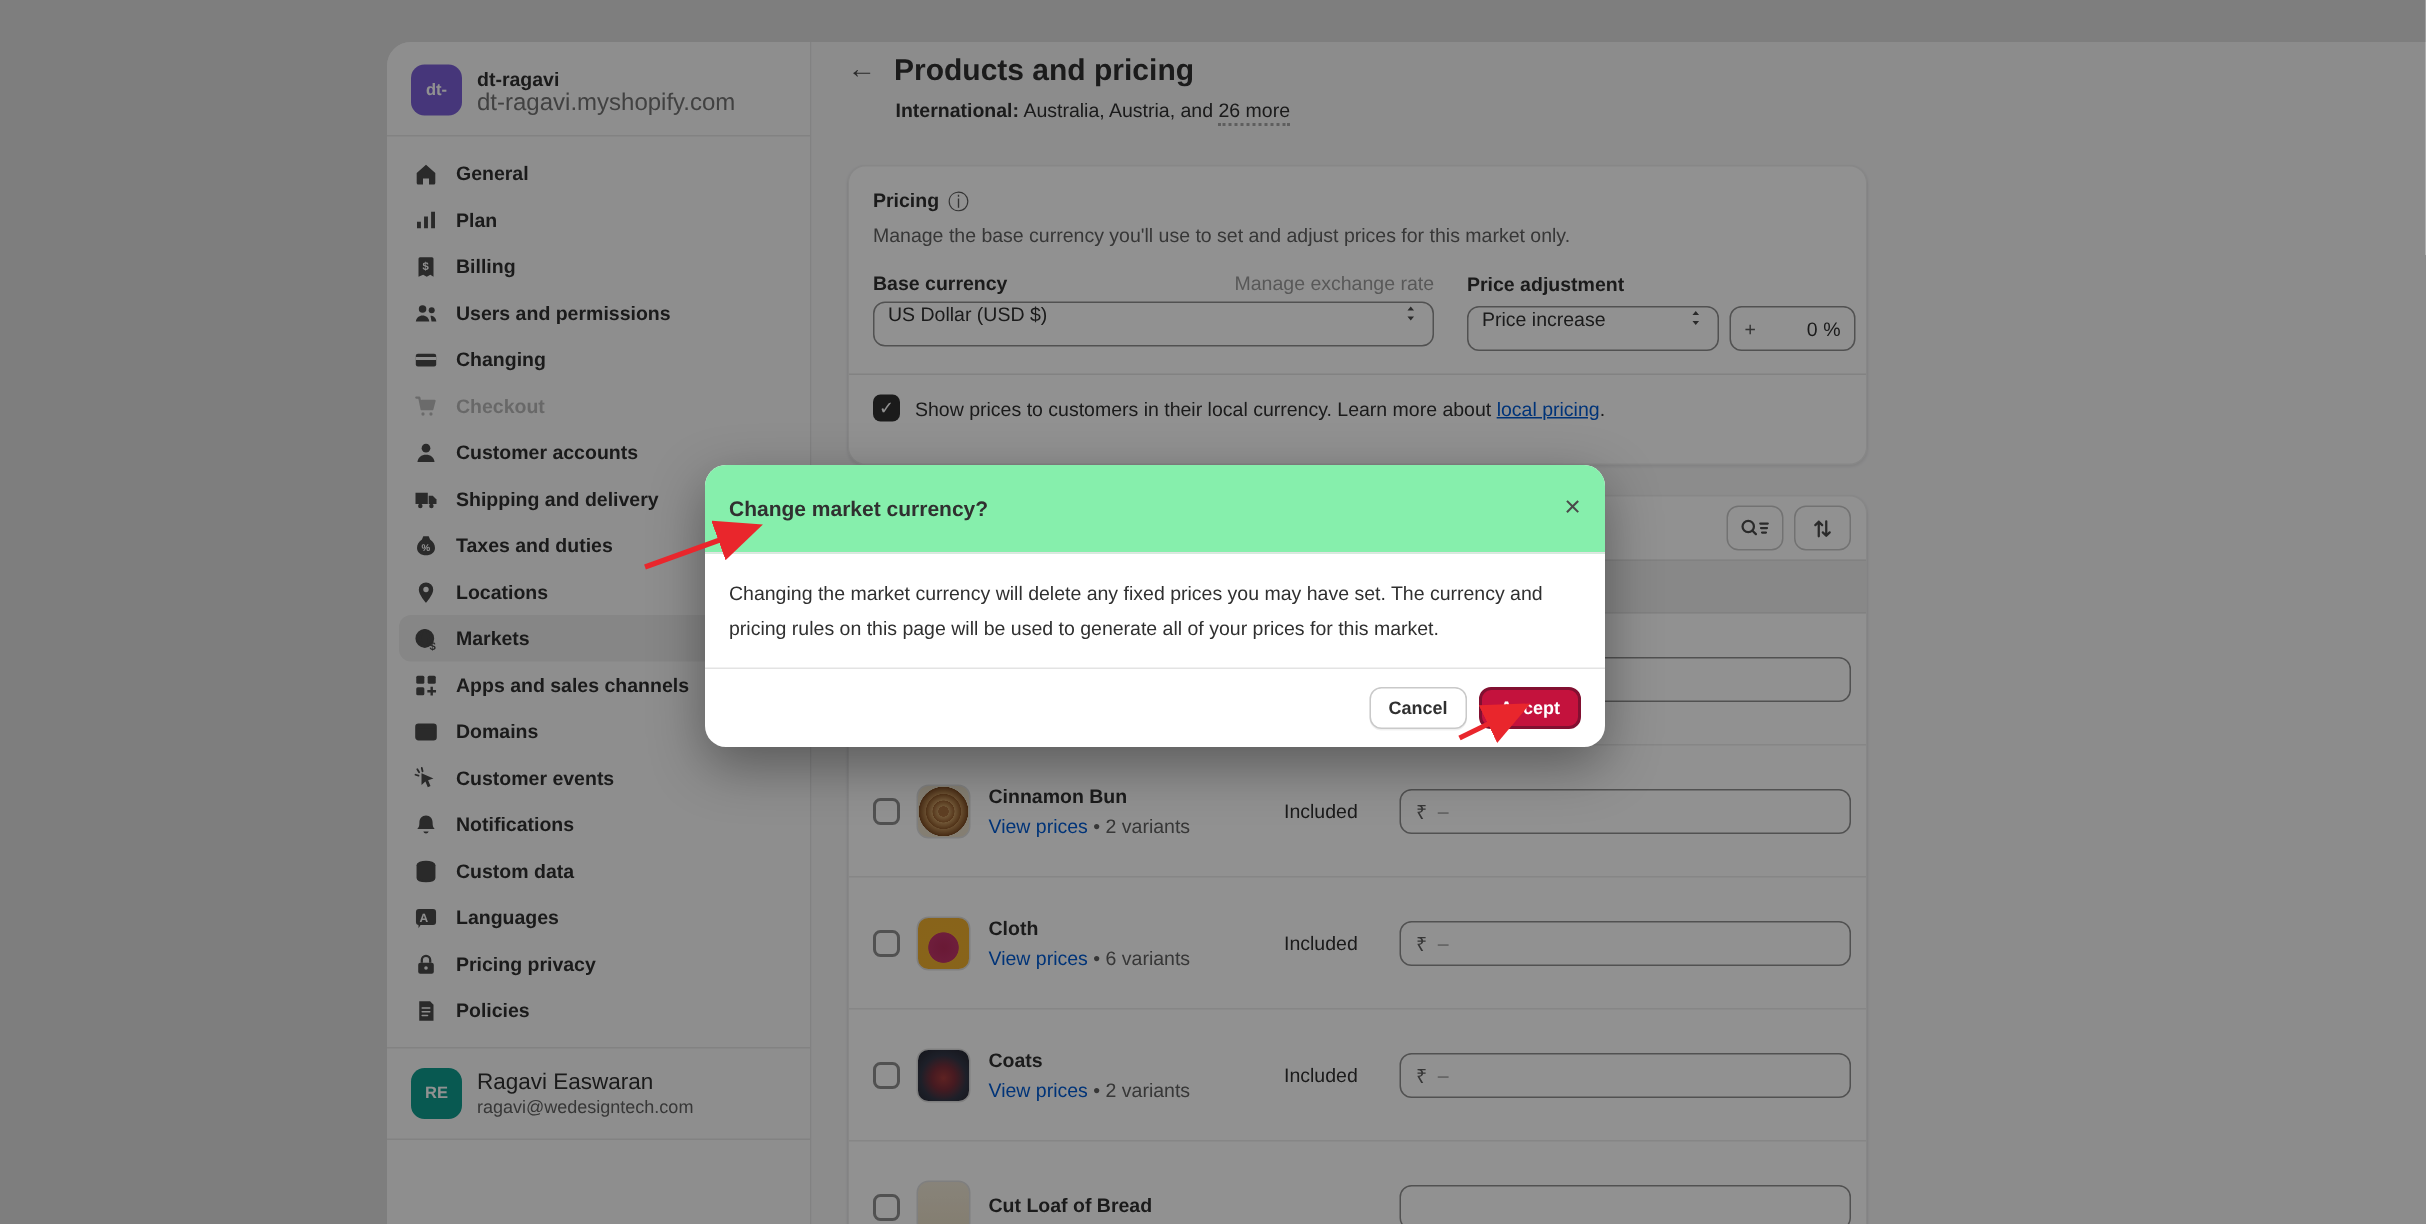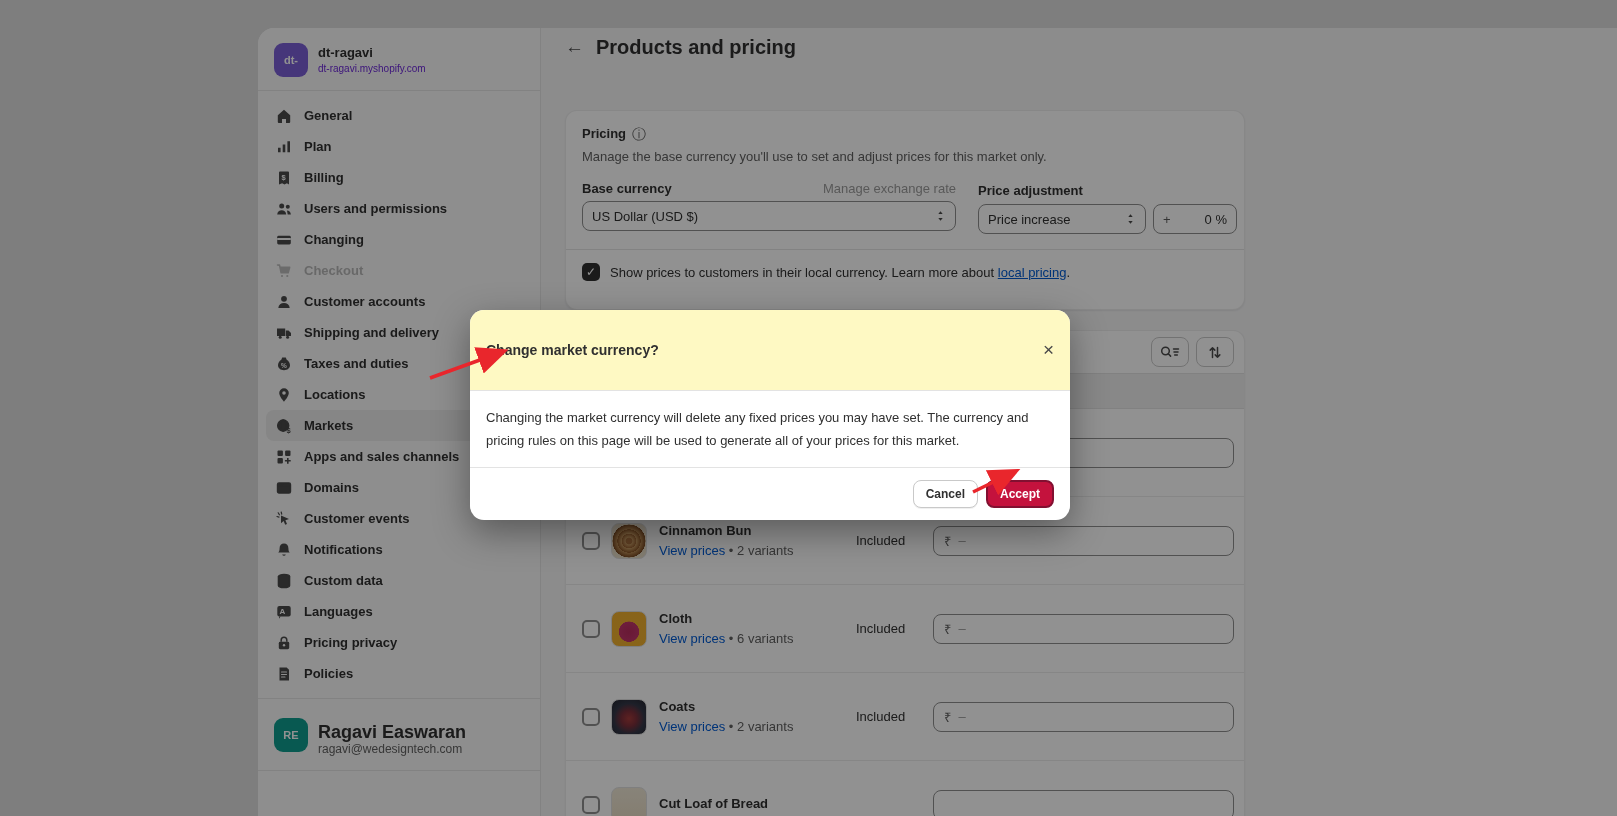--- a/index.html
+++ b/index.html
@@ -23,35 +23,35 @@
   }
   .store-block { display:flex; align-items:center; gap:10px; padding:15px 16px 13px 16px; }
   .avatar {
     width:34px; height:34px; border-radius:9px; flex:none;
     display:flex; align-items:center; justify-content:center;
     color:#fff; font-size:11px; font-weight:bold;
   }
   .avatar.purple { background:#7b5fd6; }
   .avatar.teal   { background:#0f9d8f; }
   .store-name { font-size:13px; font-weight:bold; line-height:17px; }
-  .store-domain { font-size:10px; color:#6d28d9; line-height:16px; }
+  .store-domain { font-size:16px; color:#737373; line-height:16px; }
   .divider { border-top:1px solid #e4e4e4; }
   .nav { padding:9px 8px; }
   .nav-item {
     display:flex; align-items:center; gap:12px; height:31px;
     padding:0 10px; border-radius:8px; cursor:pointer;
     font-size:13px; font-weight:600; color:#303030;
   }
   .nav-item.selected { background:#ebebeb; }
   .nav-item.disabled { color:#b8b8b8; }
   .nav-icon { width:16px; height:16px; flex:none; color:#4a4a4a; }
   .nav-item.disabled .nav-icon { color:#bdbdbd; }
   .nav-icon svg { width:16px; height:16px; display:block; fill:currentColor; }
   .user-block { display:flex; align-items:center; gap:10px; padding:13px 16px; }
-  .user-name { font-size:18px; font-weight:bold; line-height:17px;margin-top:12px; }
+  .user-name { font-size:15px; font-weight:normal; line-height:17px; }
   .user-email { font-size:12px; color:#616161; line-height:16px; }
   
   .page-header { position:absolute; left:565px; top:34px; width:680px; }
   .ph-row { display:flex; align-items:center; gap:12px; }
   .back { font-size:19px; color:#4a4a4a; cursor:pointer; line-height:26px; }
   .page-title { font-size:20px; font-weight:bold; line-height:26px; }
   .subtitle { margin:6px 0 0 32px; font-size:13px; color:#303030; }
   .subtitle b { font-weight:bold; }
   .more { border-bottom:2px dotted #a5a5a5; padding-bottom:1px; cursor:pointer; }
   
@@ -64,21 +64,21 @@
   .card-title { font-size:13px; font-weight:bold; }
   .info-i { font-size:14px; color:#5c5c5c; line-height:1; }
   .card-desc { margin-top:8px; font-size:13px; color:#616161; }
   .controls-row { display:flex; gap:22px; margin-top:17px; }
   .col-base { width:374px; flex:none; }
   .label-row { display:flex; justify-content:space-between; align-items:baseline; }
   .field-label { font-size:13px; font-weight:600; color:#303030; }
   .gray-link { font-size:13px; color:#9c9c9c; cursor:pointer; }
   .select {
     margin-top:5px; height:30px; border:1px solid #8f8f8f; border-radius:8px;
-    background:#fff; display:flex; align-items:center; justify-content:space-between;
+    background:#fff; display:flex; align-items:flex-start; justify-content:space-between;
     padding:0 9px; font-size:13px; cursor:pointer;
   }
   .caret { width:11px; height:14px; color:#4a4a4a; }
   .caret svg { width:11px; height:14px; display:block; fill:currentColor; }
   .adjust-wrap { display:flex; gap:7px; }
   .adjust-select { width:168px; flex:none; }
   .adjust-input {
     margin-top:5px; width:84px; height:30px; border:1px solid #8f8f8f; border-radius:8px;
     display:flex; align-items:center; justify-content:space-between;
     padding:0 9px; font-size:13px; background:#fff;
@@ -124,23 +124,23 @@
   .price-prefix { color:#616161; }
   .price-ph { color:#9a9a9a; }
   
   .overlay { position:absolute; inset:0; background:rgba(0,0,0,.43); z-index:40; }
   .modal {
     position:absolute; left:470px; top:310px; width:600px; z-index:50;
     background:#fff; border-radius:14px; overflow:hidden;
     box-shadow:0 12px 36px rgba(0,0,0,.38);
   }
   .modal-head {
-    background:#fef9c3; border-bottom:1px solid #e3e3e3;
+    background:#86efac; border-bottom:1px solid #e3e3e3;
     display:flex; align-items:center; justify-content:space-between;
-    padding:31px 16px;
+    padding:20px 16px;
     text-align:center;
   }
   .modal-title { font-size:14px; font-weight:bold; }
   .modal-close { font-size:19px; color:#4a4a4a; cursor:pointer; line-height:18px; }
   .modal-body { padding:15px 16px; font-size:13px; line-height:23px; color:#303030; }
   .modal-foot {
     border-top:1px solid #e3e3e3; padding:12px 16px;
     display:flex; justify-content:flex-end; gap:8px;
   }
   .btn { height:28px; border-radius:8px; font-size:12px; font-weight:bold;
@@ -355,20 +355,25 @@
       <div class="user-email">ragavi@wedesigntech.com</div>
     </div>
   </div>
   <div class="divider"></div>
 </aside>
 
 <header class="page-header">
   <div class="ph-row">
     <span class="back">←</span>
     <h1 class="page-title">Products and pricing</h1>
+  </div>
+  <div class="subtitle">
+    <b>International:</b>
+    <span>Australia, Austria, and</span>
+    <span class="more">26 more</span>
   </div>
 </header>
 
 <section class="card pricing-card">
   <div class="card-title-row">
     <span class="card-title">Pricing</span>
     <span class="info-i">ⓘ</span>
   </div>
   <div class="card-desc">Manage the base currency you'll use to set and adjust prices for this market only.</div>
   <div class="controls-row">

